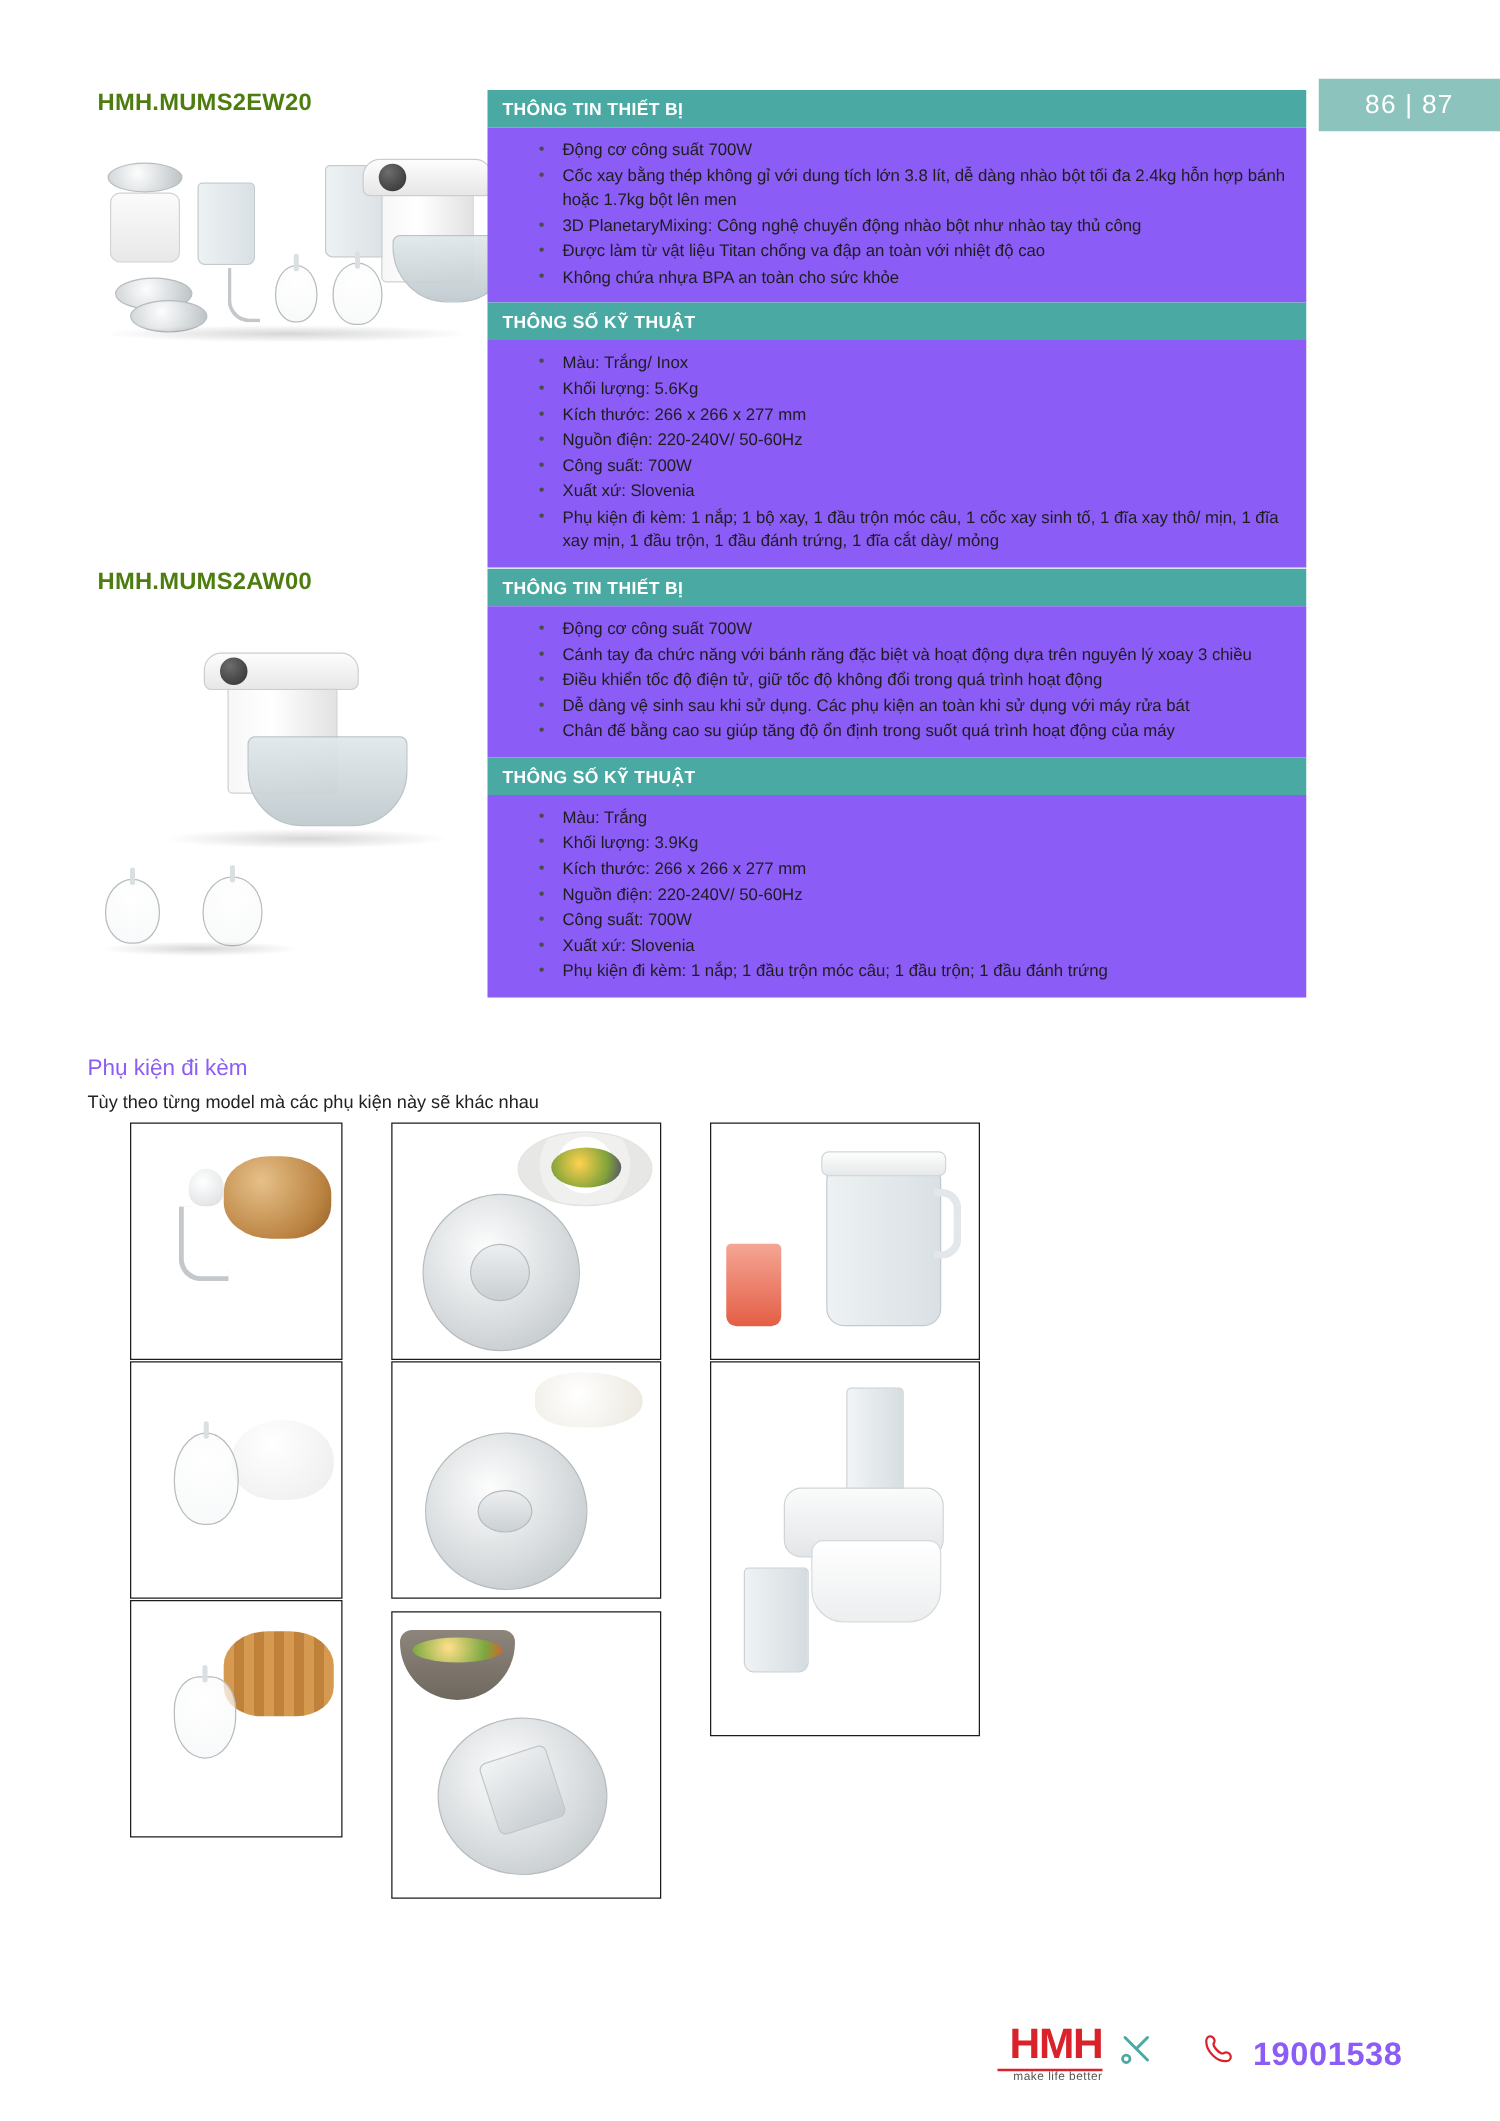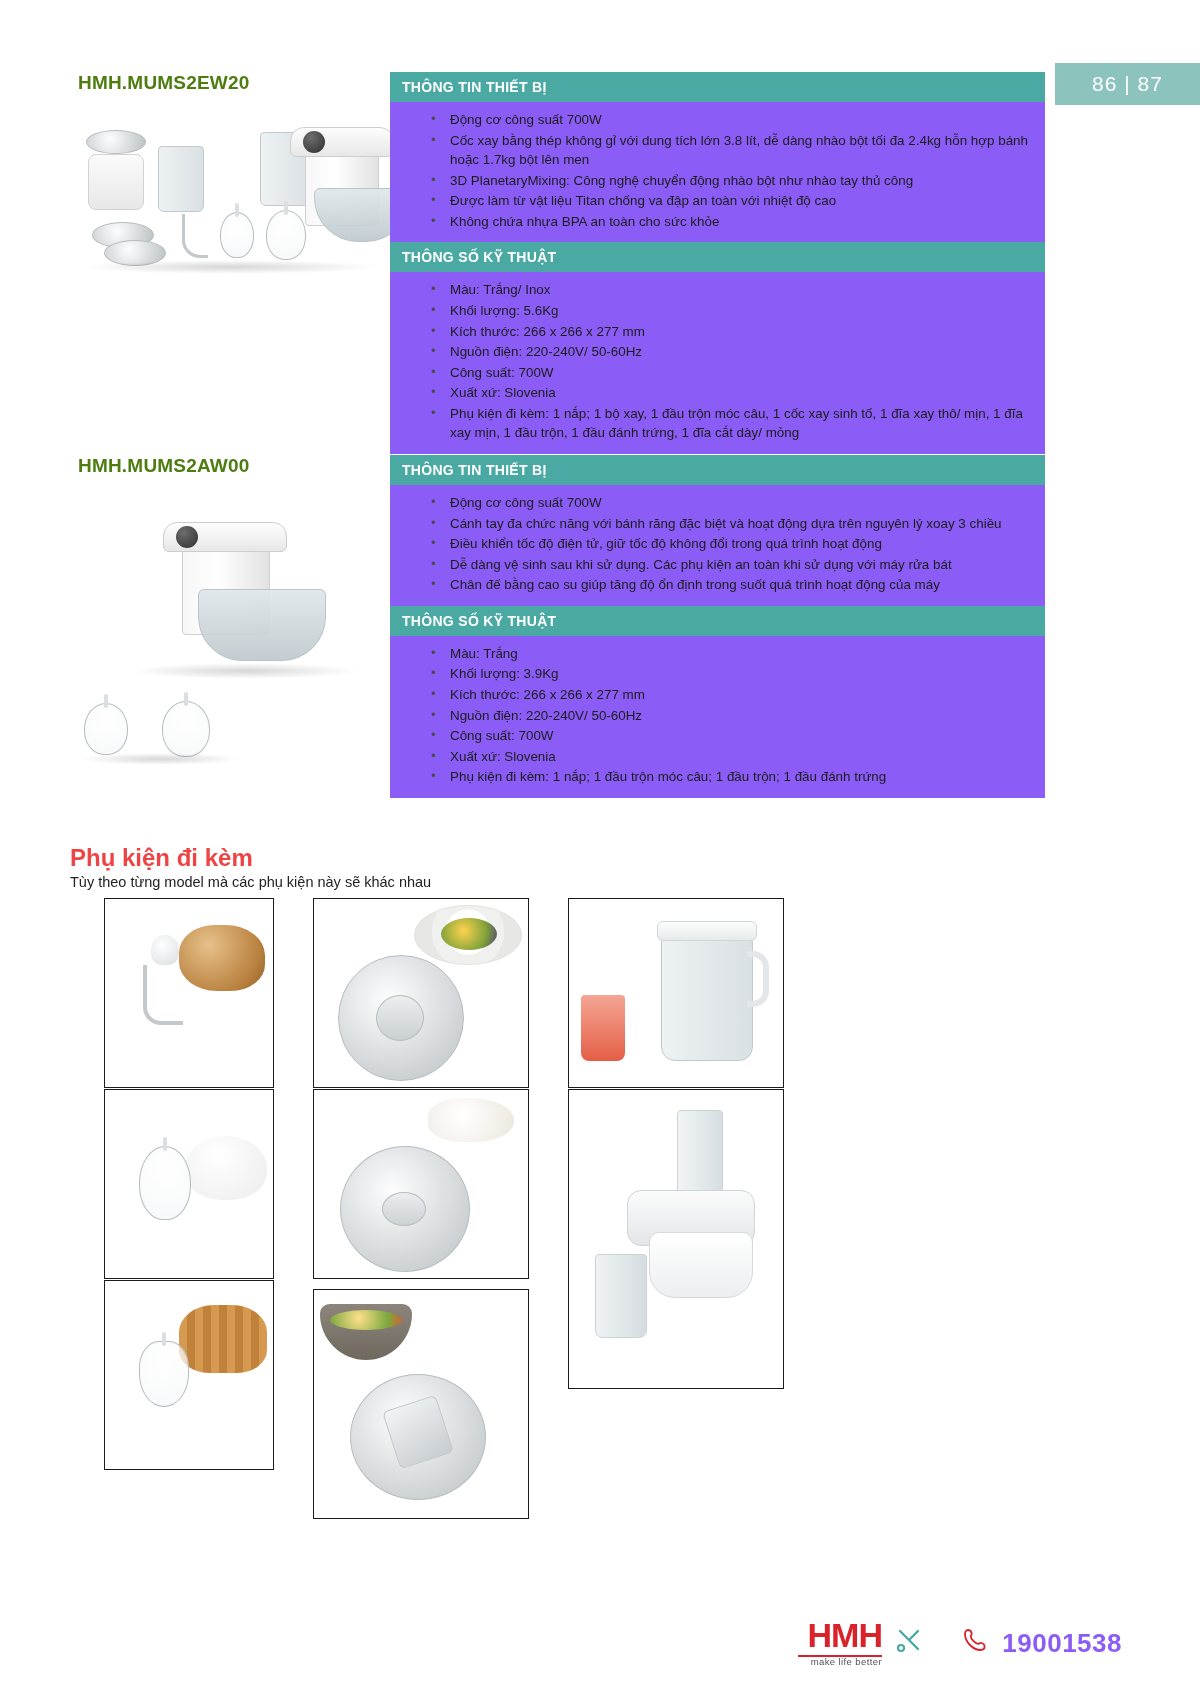--- a/index.html
+++ b/index.html
@@ -156,23 +156,23 @@
   .shadow {
     position: absolute;
     background: radial-gradient(ellipse at center, rgba(0,0,0,.16), rgba(0,0,0,0) 70%);
   }
 
   
   .acc-title {
     position: absolute;
     left: 70px;
     top: 844px;
-    font-size: 24px;
-    font-weight: bold;
-    color: #ef4444;
+    font-size: 18px;
+    font-weight: normal;
+    color: #8b5cf6;
   }
   .acc-sub {
     position: absolute;
     left: 70px;
     top: 874px;
     font-size: 14.5px;
     color: #222;
   }
   .acc-cell {
     position: absolute;

